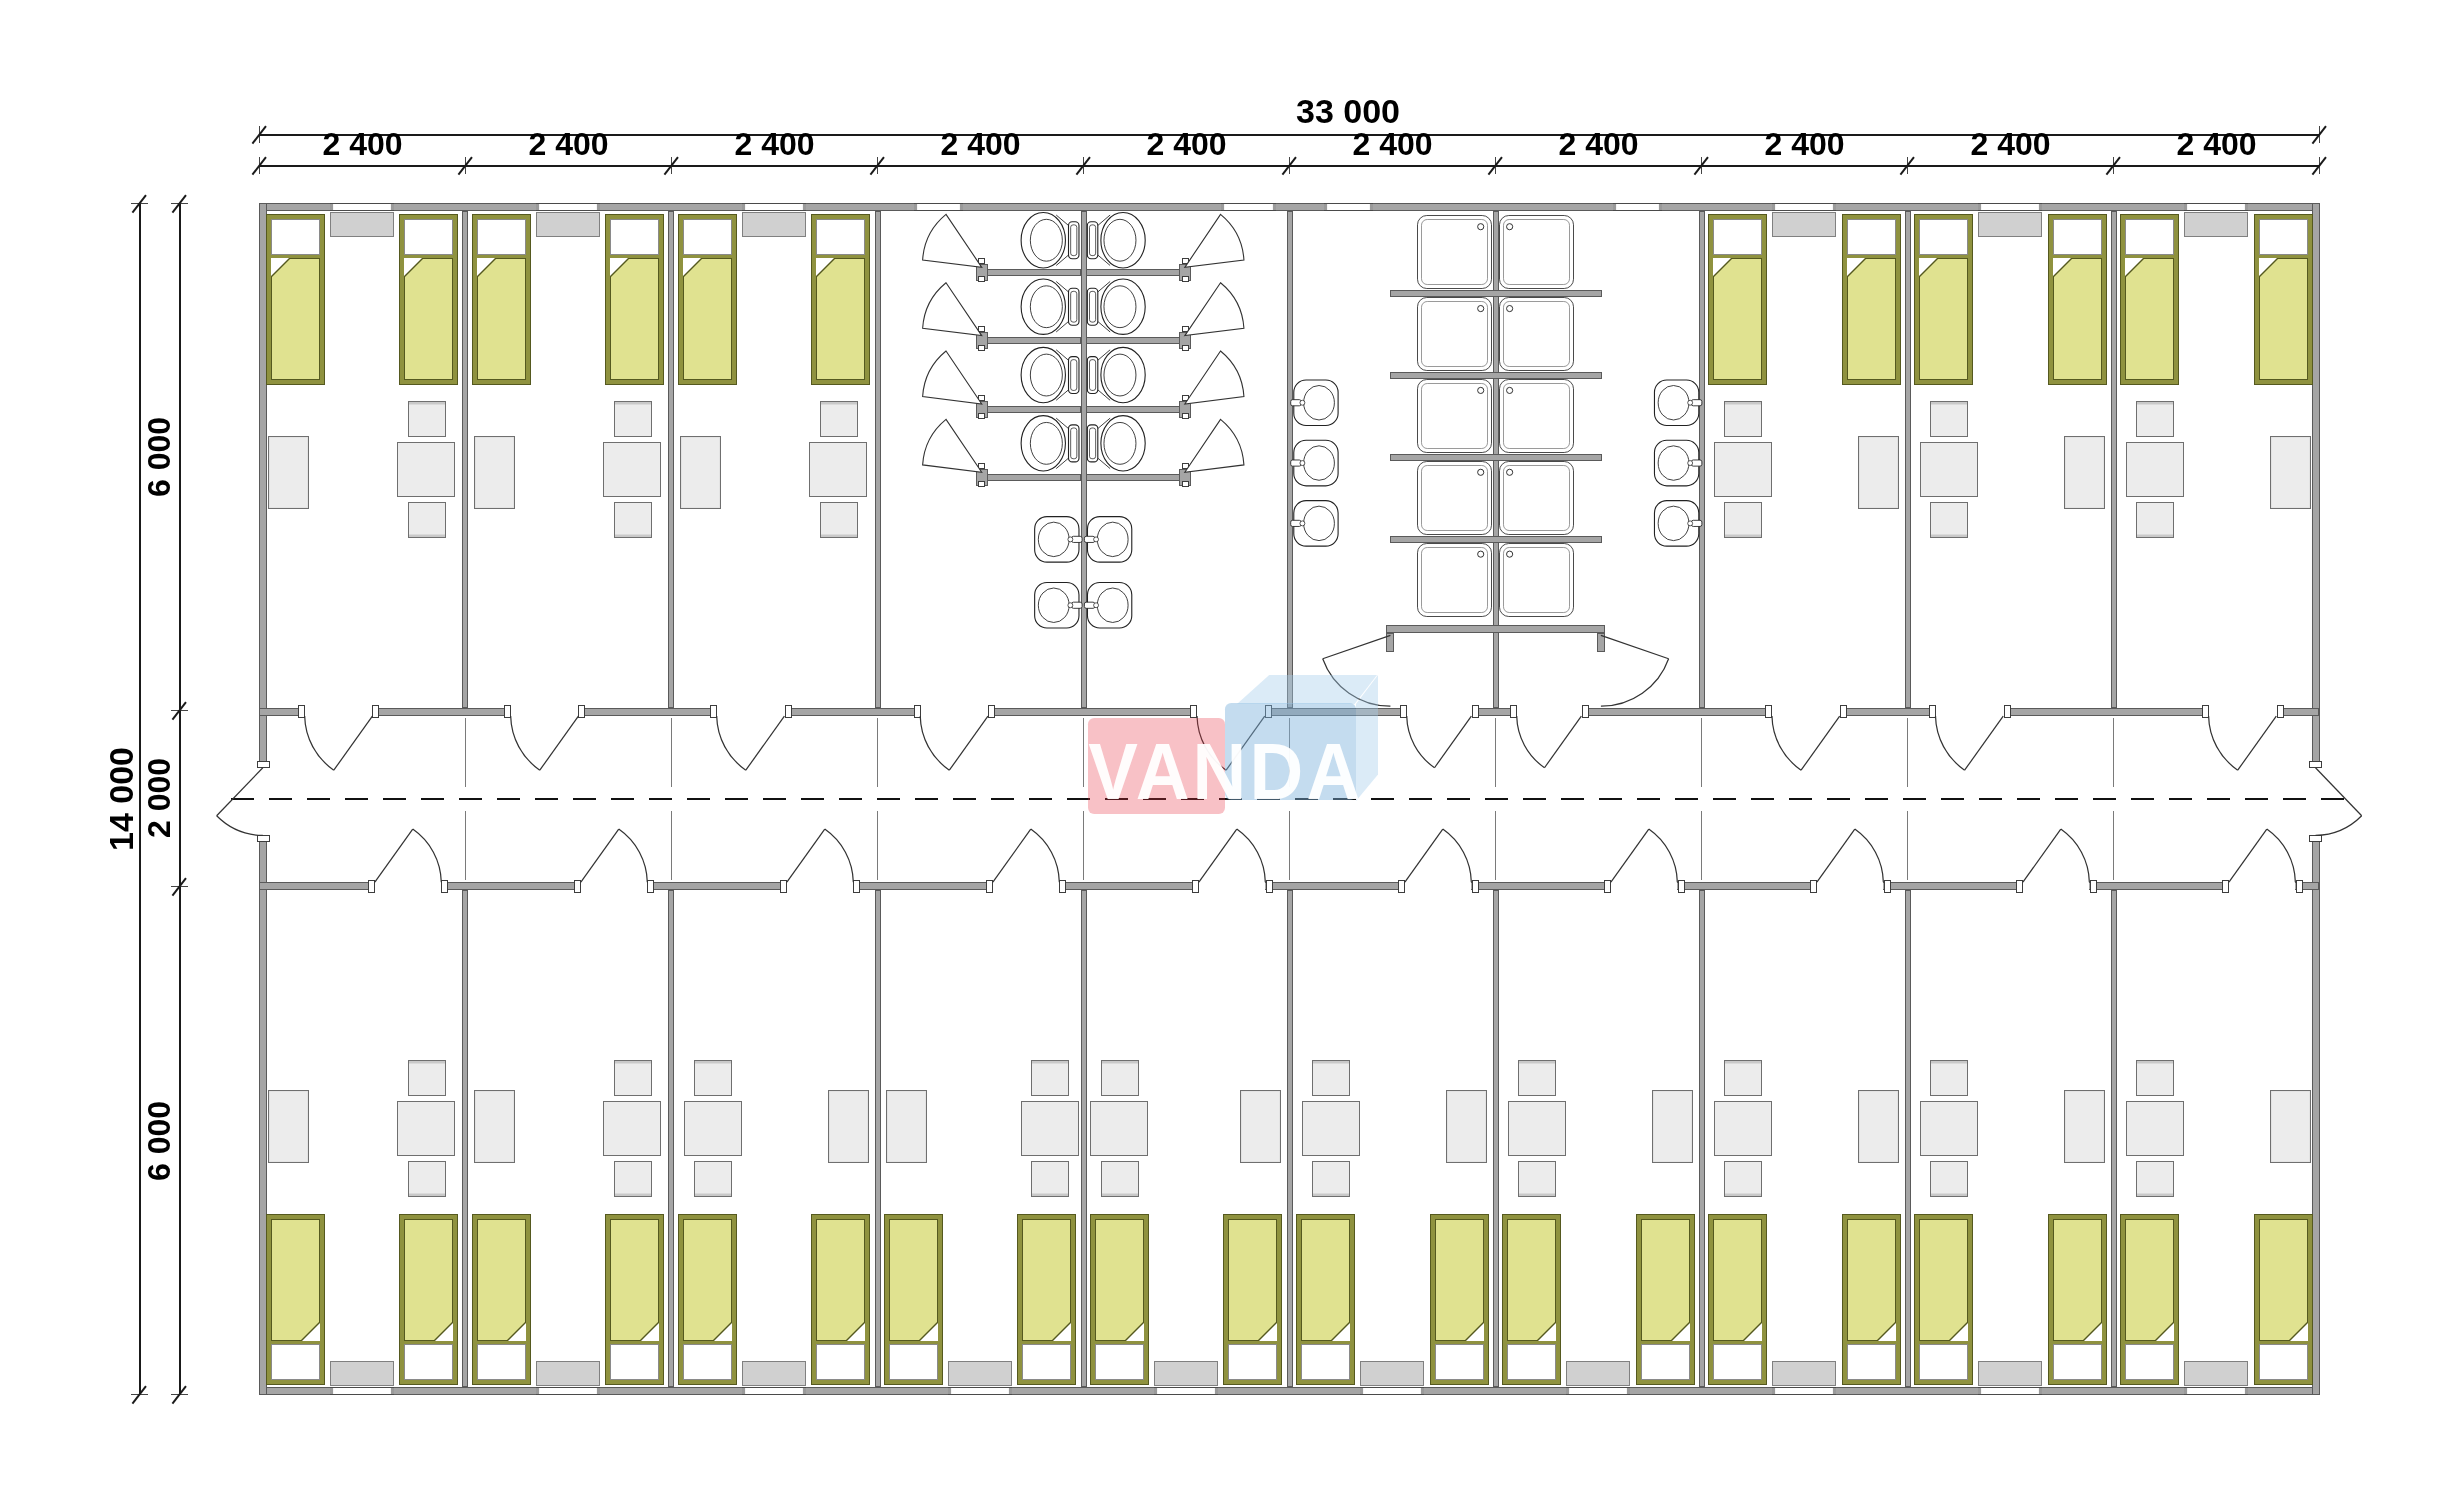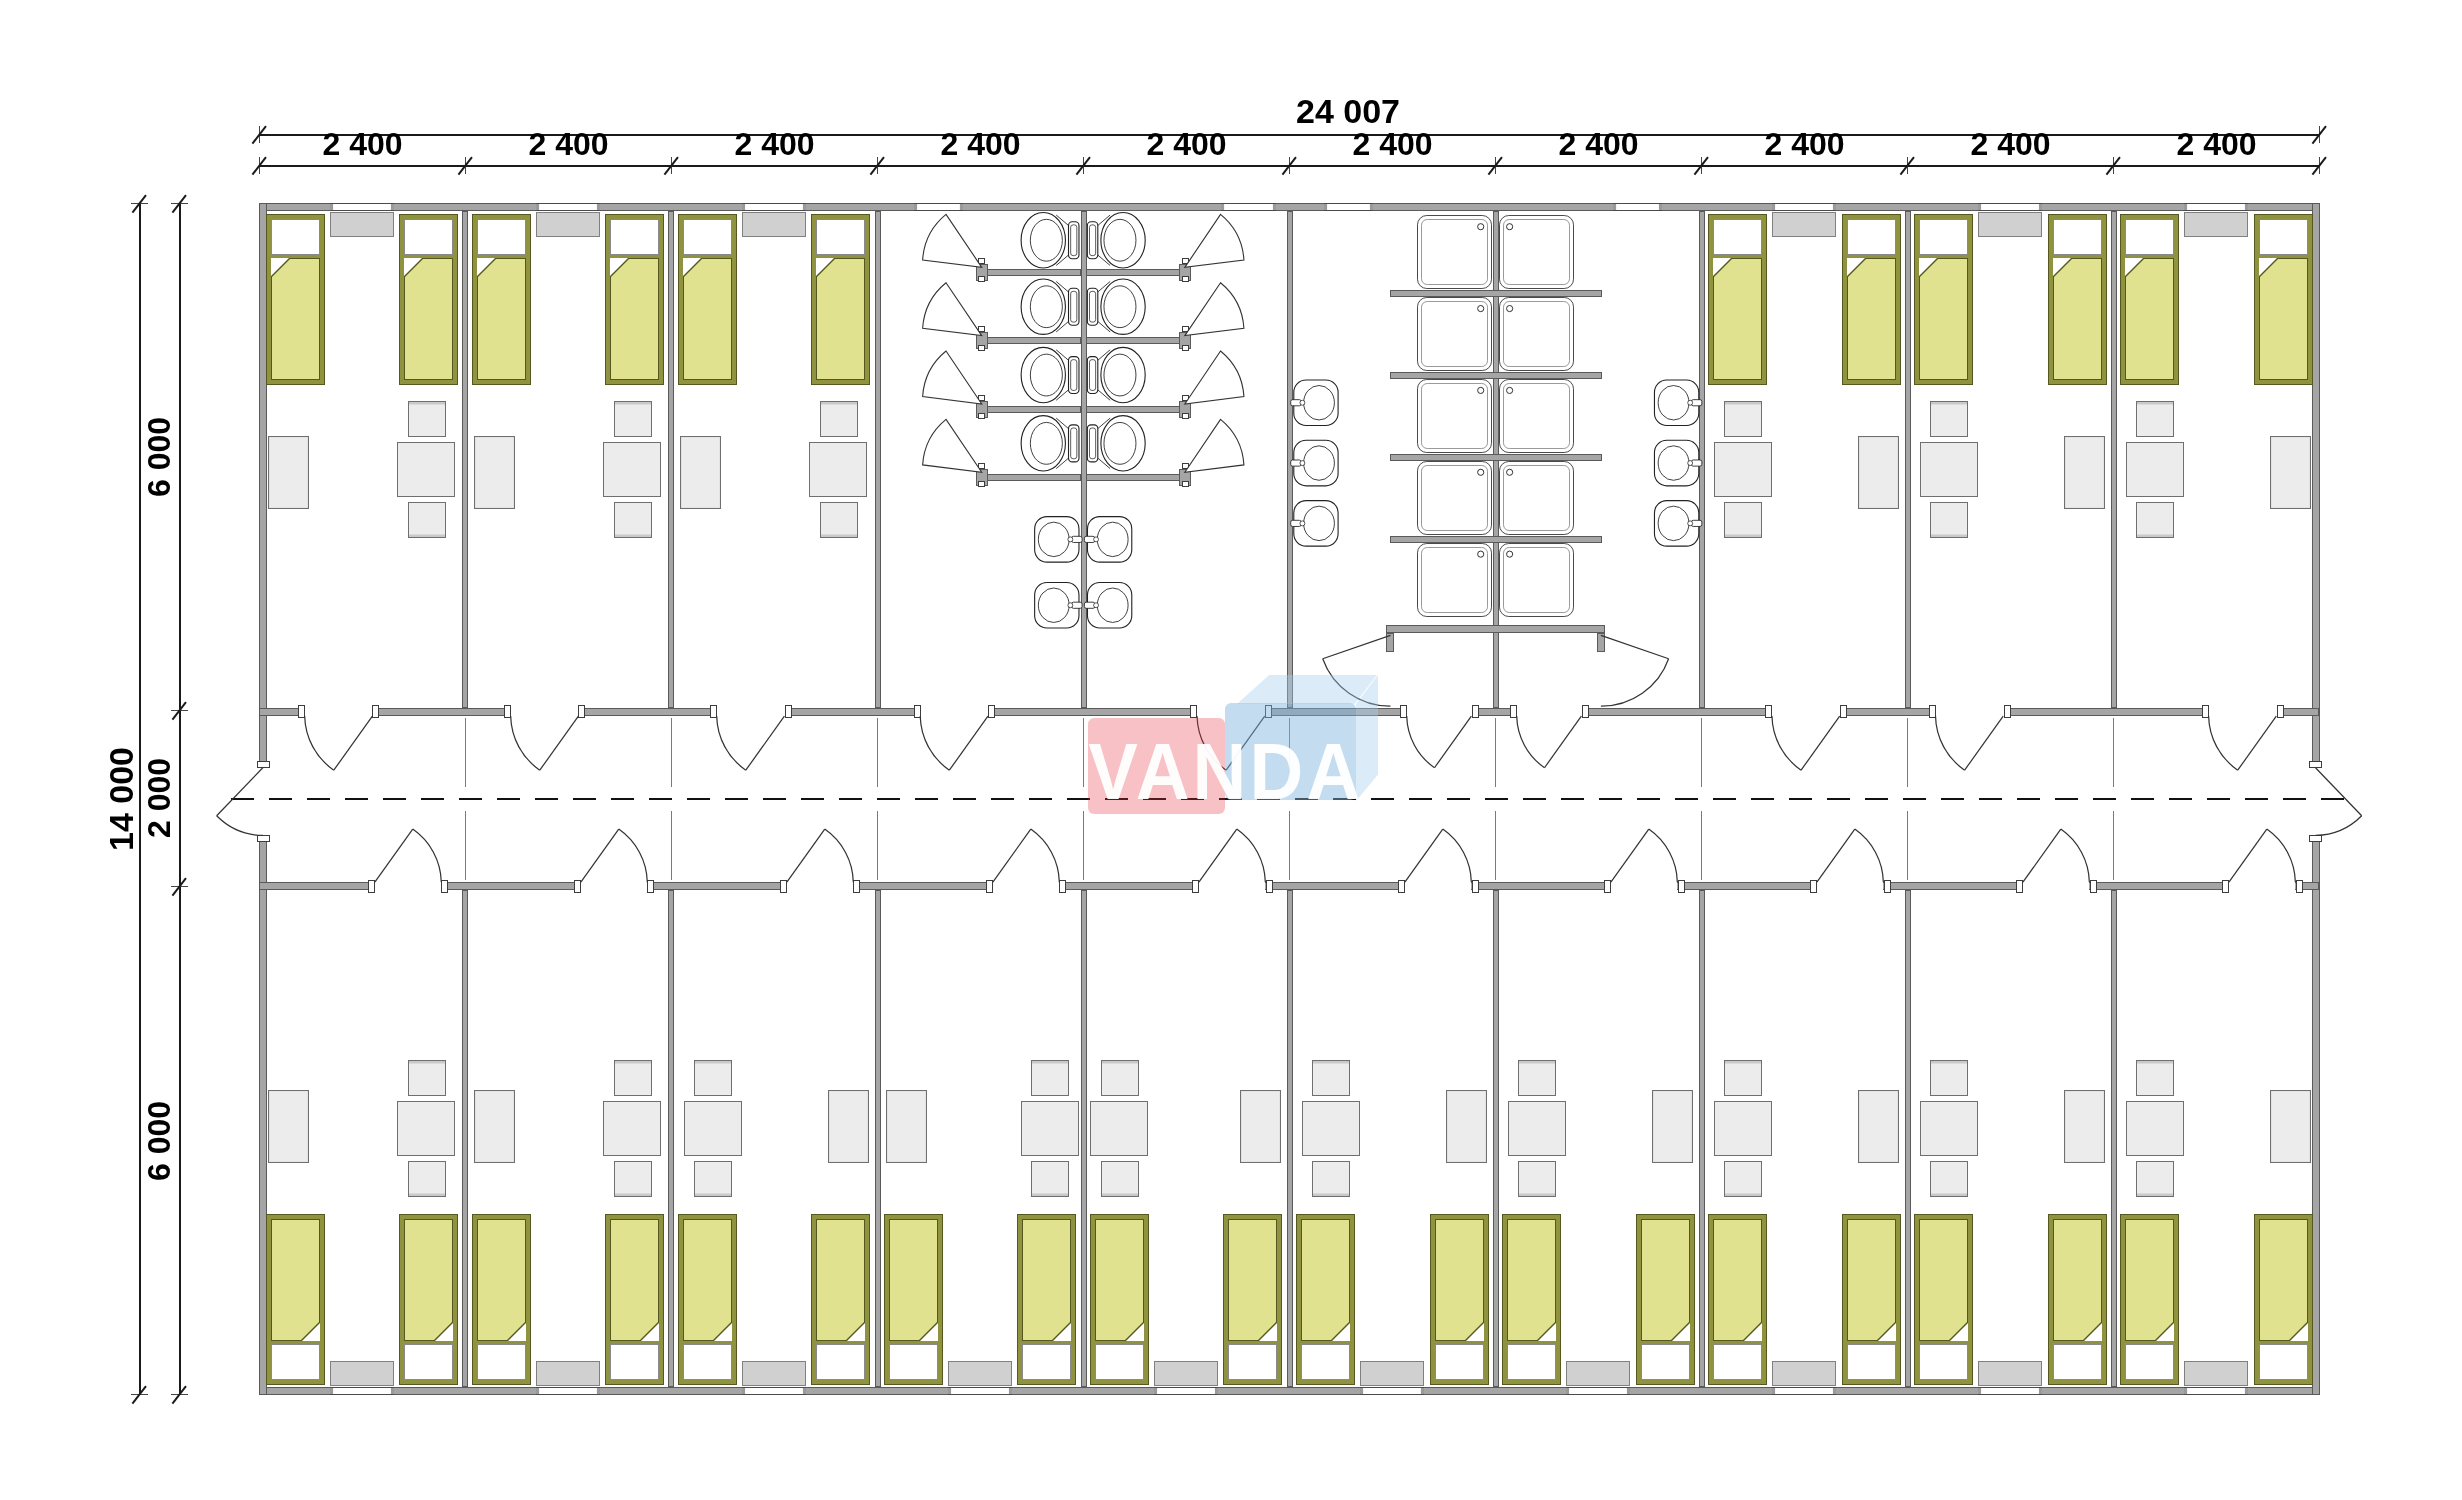--- a/index.html
+++ b/index.html
@@ -745,16 +745,16 @@
     </div>
 
   <div id="wm">
     <div class="abs" id="logo-red" style="left: 1088px; top: 718px; width: 137px; height: 96px; background: rgba(233, 50, 66, 0.3); border-radius: 6.2px;"></div>
     <div class="abs" id="logo-blue" style="left: 1225px; top: 703px; width: 131px; height: 97px; background: rgba(125, 177, 219, 0.45); border-radius: 6.2px;"></div>
     <div class="abs" id="logo-bev1" style="left: 1237px; top: 675px; width: 140px; height: 29px; background: rgba(165, 205, 236, 0.4); clip-path: polygon(0px 100%, 23% 0px, 100% 0px, 84% 100%);"></div>
     <div class="abs" id="logo-bev2" style="left: 1356px; top: 675px; width: 22px; height: 126px; background: rgba(165, 205, 236, 0.4); clip-path: polygon(0px 23%, 100% 0px, 100% 79%, 0px 100%);"></div>
     <div id="logo-text" style="color: rgba(255, 255, 255, 0.95);">VANDA</div>
   </div>
 
-  <div class="dlab" id="dim-top-total" style="left:1225px;top:92px;width:246px;font-size:34px;">24 007</div>
+  <div class="dlab" id="dim-top-total" style="left:1225px;top:92px;width:246px;font-size:34px;">33 000</div>
   <div class="vlab" id="dim-left-total" style="left:121px;top:799px;font-size:34px;">14 000</div>
 </div>
 
 
 </body></html>

